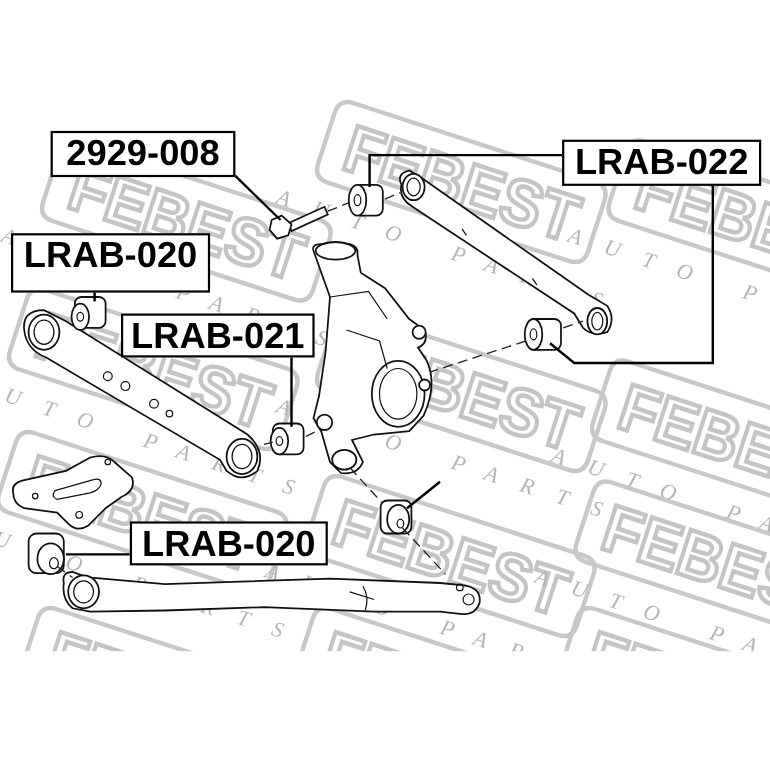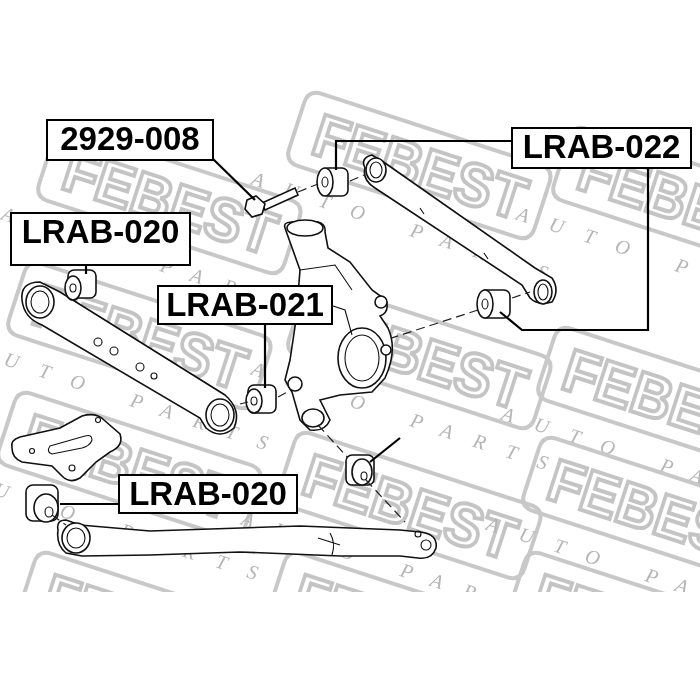--- a/index.html
+++ b/index.html
@@ -154,15 +154,15 @@
       <path class="leader" d="M86,252 L86,274"></path>
       <path class="leader" d="M265,324 L265,388"></path>
       <path class="leader" d="M400,438 L370,462"></path>
       <path class="leader" d="M118,504 L60,504"></path>
     </g>
   </svg>
 
   <div class="label" style="left:46px; top:119px; width:168px; height:42px;">2929-008</div>
   <div class="label" style="left:511px; top:127px; width:181px; height:42px;">LRAB-022</div>
   <div class="label" style="left:10px; top:212px; width:181px; height:54px;">LRAB-020</div>
-  <div class="label" style="left:110px; top:285px; width:176px; height:40px;margin-left:47px;">LRAB-021</div>
+  <div class="label" style="left:110px; top:285px; width:176px; height:40px;">LRAB-021</div>
   <div class="label" style="left:118px; top:474px; width:180px; height:40px;">LRAB-020</div>
 </div>
 
 </body></html>

